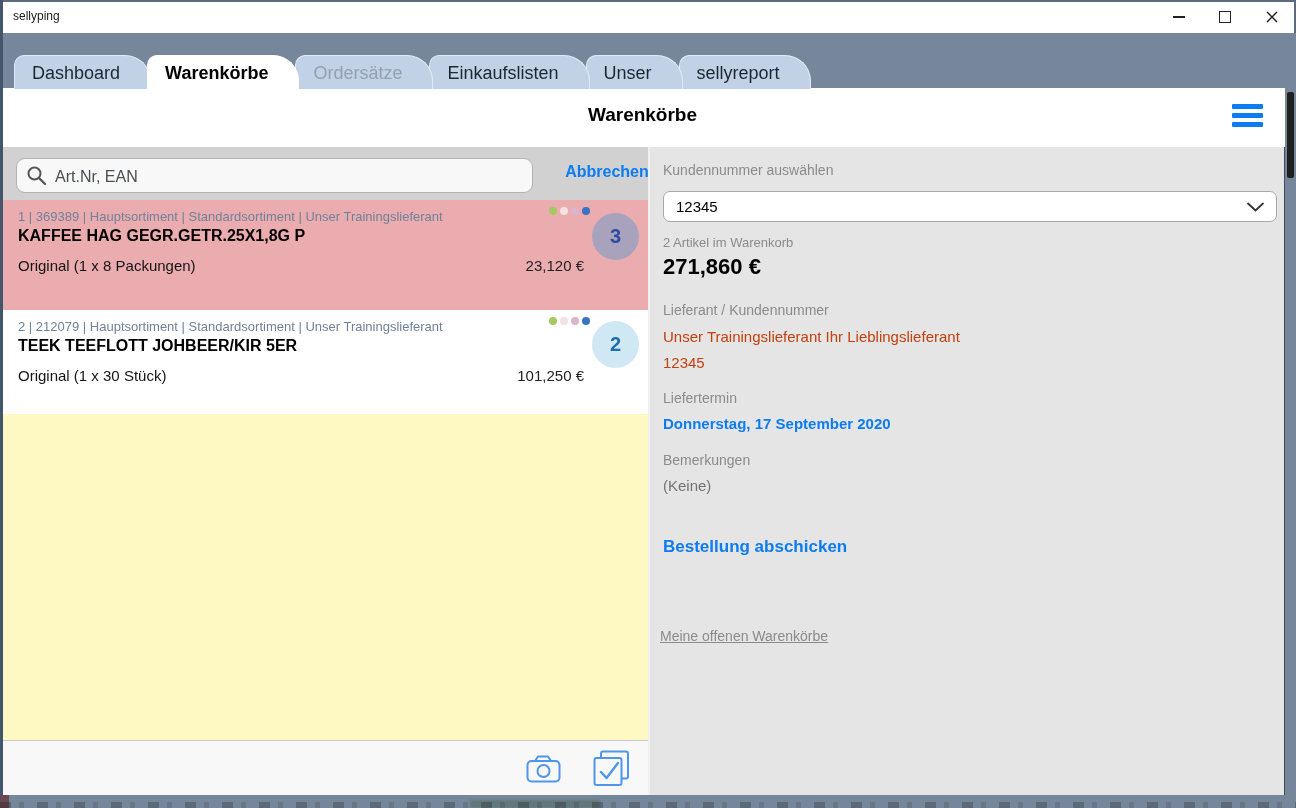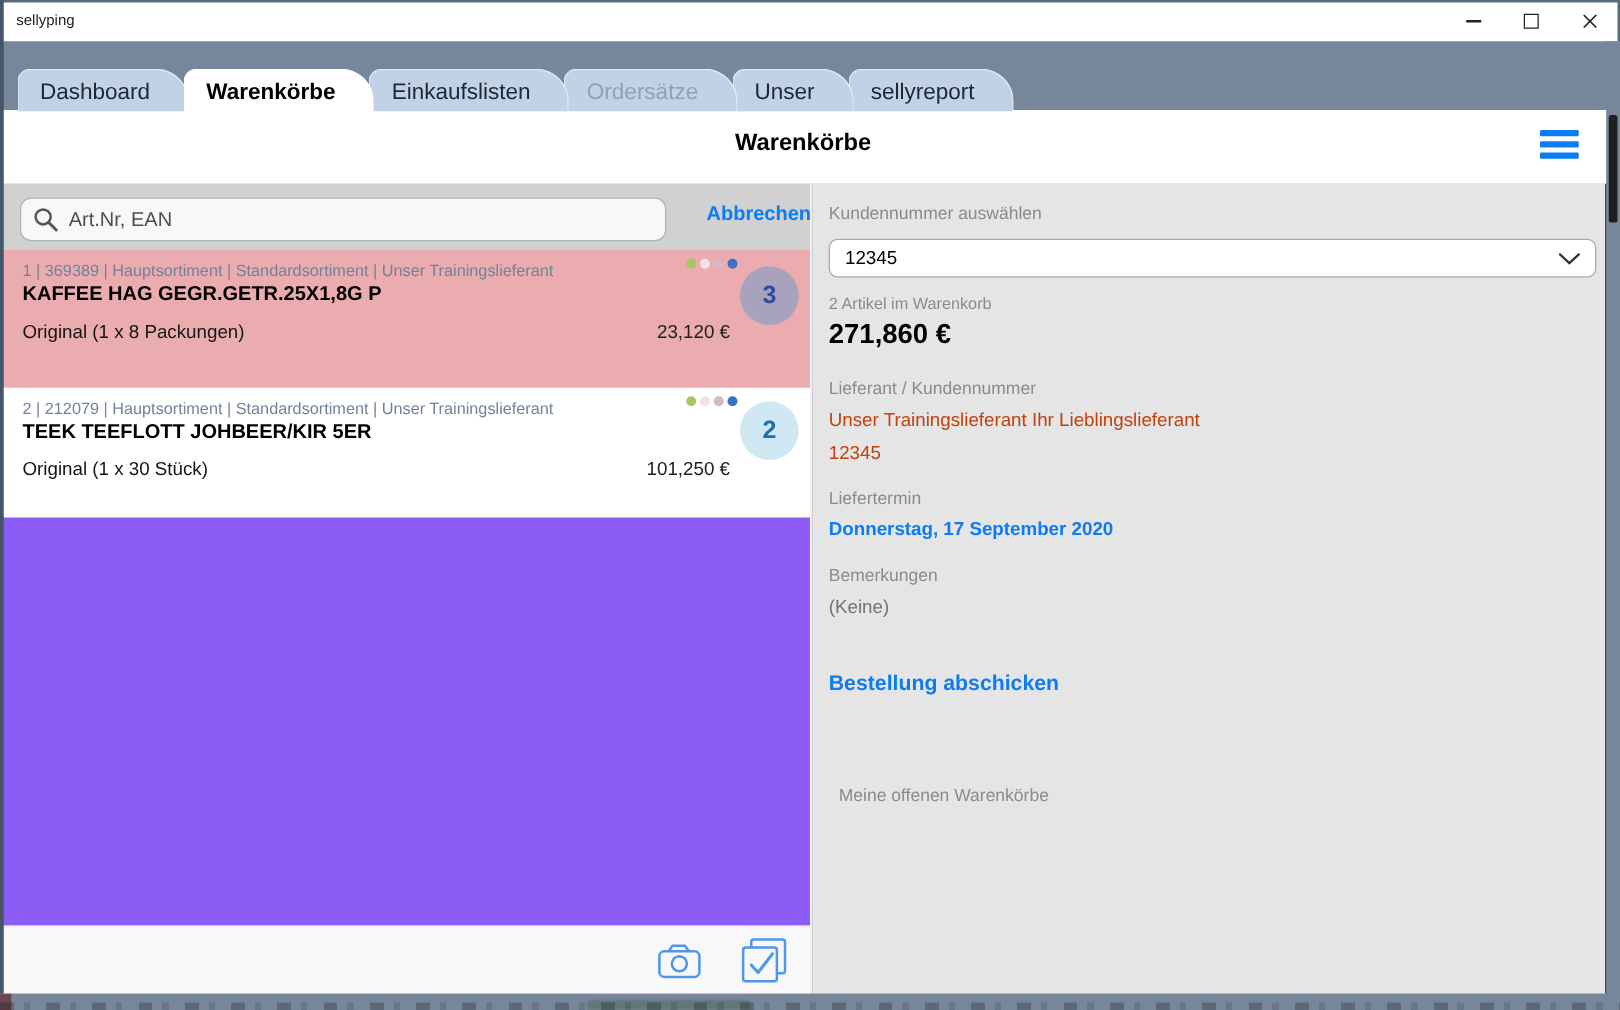--- a/index.html
+++ b/index.html
@@ -35,21 +35,21 @@
   .search-row{position:absolute;left:0;top:147px;width:648px;height:53px;background:var(--search-row-bg,#d1d1d2);}
   .search-box{position:absolute;left:16px;top:11px;width:515px;height:33px;background:#f8f8f8;
               border:1px solid #b3b3b3;border-radius:9px;}
   .search-box input{position:absolute;left:36px;top:0;width:470px;height:33px;border:none;outline:none;
               background:transparent;font-family:"Liberation Sans",sans-serif;font-size:16px;color:#333;}
   .search-box input::placeholder{color:#4a4d52;opacity:1;}
   .search-glyph{position:absolute;left:9px;top:6px;}
   .cancel-link{position:absolute;left:543px;top:16px;width:96px;text-align:center;font-size:16px;font-weight:bold;
                color:var(--accent,#0b7cf2);cursor:pointer;margin-left:16px;}
 
-  .list{position:absolute;left:0;top:200px;width:648px;height:540px;background:#8b5cf6;}
+  .list{position:absolute;left:0;top:200px;width:648px;height:540px;background:#fef9c3;}
   .cart-row{position:absolute;left:0;width:648px;height:110px;background:#fff;cursor:pointer;}
   .row-meta{position:absolute;left:18px;top:9px;font-size:13px;color:var(--meta-text,#70829a);}
   .row-name{position:absolute;left:18px;top:27px;font-size:16px;font-weight:bold;color:#000;}
   .row-variant{position:absolute;left:18px;top:57px;font-size:15px;color:#151515;}
   .row-price{position:absolute;right:64px;top:57px;font-size:15px;color:#222;}
   .dots{position:absolute;left:549px;top:7px;display:flex;gap:3px;}
   .dot{width:8px;height:8px;border-radius:50%;}
   .badge{position:absolute;left:592px;width:47px;height:47px;border-radius:50%;display:flex;
          align-items:center;justify-content:center;font-size:20px;font-weight:600;cursor:pointer;}
 
@@ -97,22 +97,22 @@
       <svg width="12" height="12">
         <line x1="1" y1="1" x2="11" y2="11" stroke="#222" stroke-width="1.4"></line>
         <line x1="11" y1="1" x2="1" y2="11" stroke="#222" stroke-width="1.4"></line>
       </svg>
     </div>
   </div>
 
   <div class="tabs">
     <div class="tab"><span>Dashboard</span></div>
     <div class="tab active"><span>Warenkörbe</span></div>
+    <div class="tab disabled"><span>Ordersätze</span></div>
     <div class="tab"><span>Einkaufslisten</span></div>
-    <div class="tab disabled"><span>Ordersätze</span></div>
     <div class="tab"><span>Unser</span></div>
     <div class="tab"><span>sellyreport</span></div>
   </div>
 
   <div class="header">
     <div class="header-title">Warenkörbe</div>
   </div>
   <div class="hamburger">
     <div style="background: rgb(11, 124, 242);"></div>
     <div style="background: rgb(11, 124, 242);"></div>
@@ -192,21 +192,21 @@
     <div class="abs val" style="left:13px;top:207px;">12345</div>
 
     <div class="abs lab" style="left:13px;top:243px;">Liefertermin</div>
     <div class="abs blue-link" style="left: 13px; top: 268px; font-size: 15px; font-weight: bold; color: rgb(11, 124, 242);">Donnerstag, 17 September 2020</div>
 
     <div class="abs lab" style="left:13px;top:305px;">Bemerkungen</div>
     <div class="abs blue-link" style="left: 13px; top: 330px; font-size: 15px; color: #737373;">(Keine)</div>
 
     <div class="abs blue-link" style="left: 13px; top: 390px; font-size: 17px; font-weight: bold; color: rgb(11, 124, 242);">Bestellung abschicken</div>
 
-    <div class="abs lab" style="left:21px;top:481px;">Meine offenen Warenkörbe</div>
+    <div class="abs lab" style="left:10px;top:481px;text-decoration:underline;">Meine offenen Warenkörbe</div>
   </div>
 
   <div class="right-gutter"></div>
   <div class="gutter-line"></div>
   <div class="scroll-thumb"></div>
 
   <div class="bottom-strip">
     <div class="junk-maroon"></div>
     <div class="junk-green"></div>
     <div class="strip-junk"></div>

